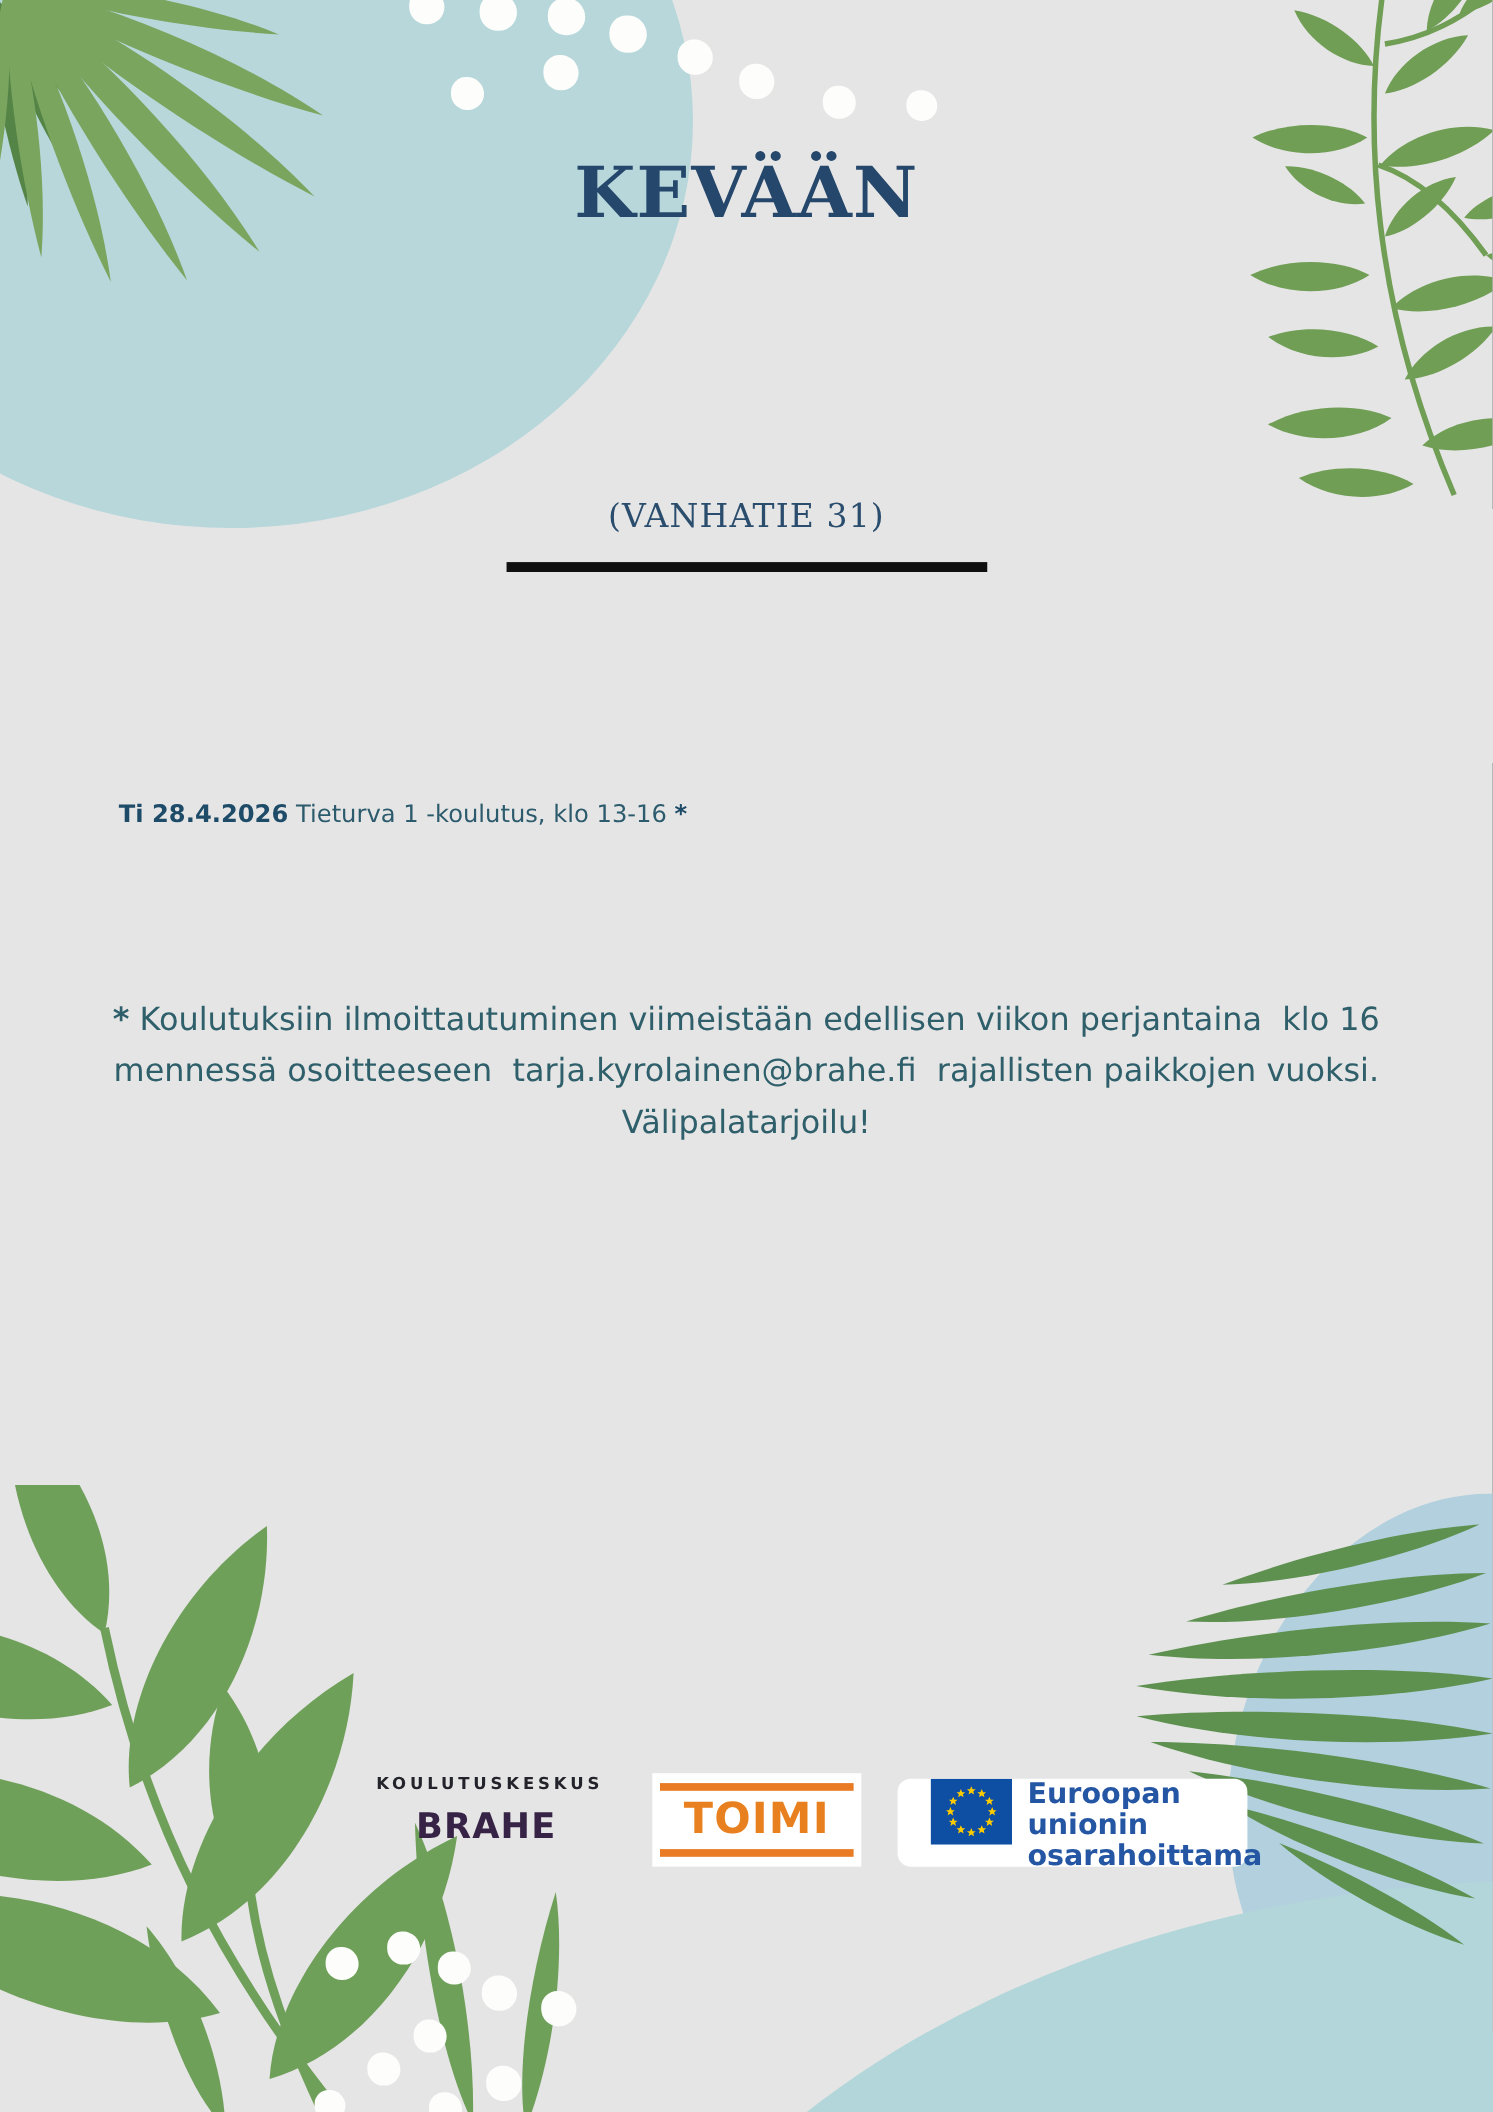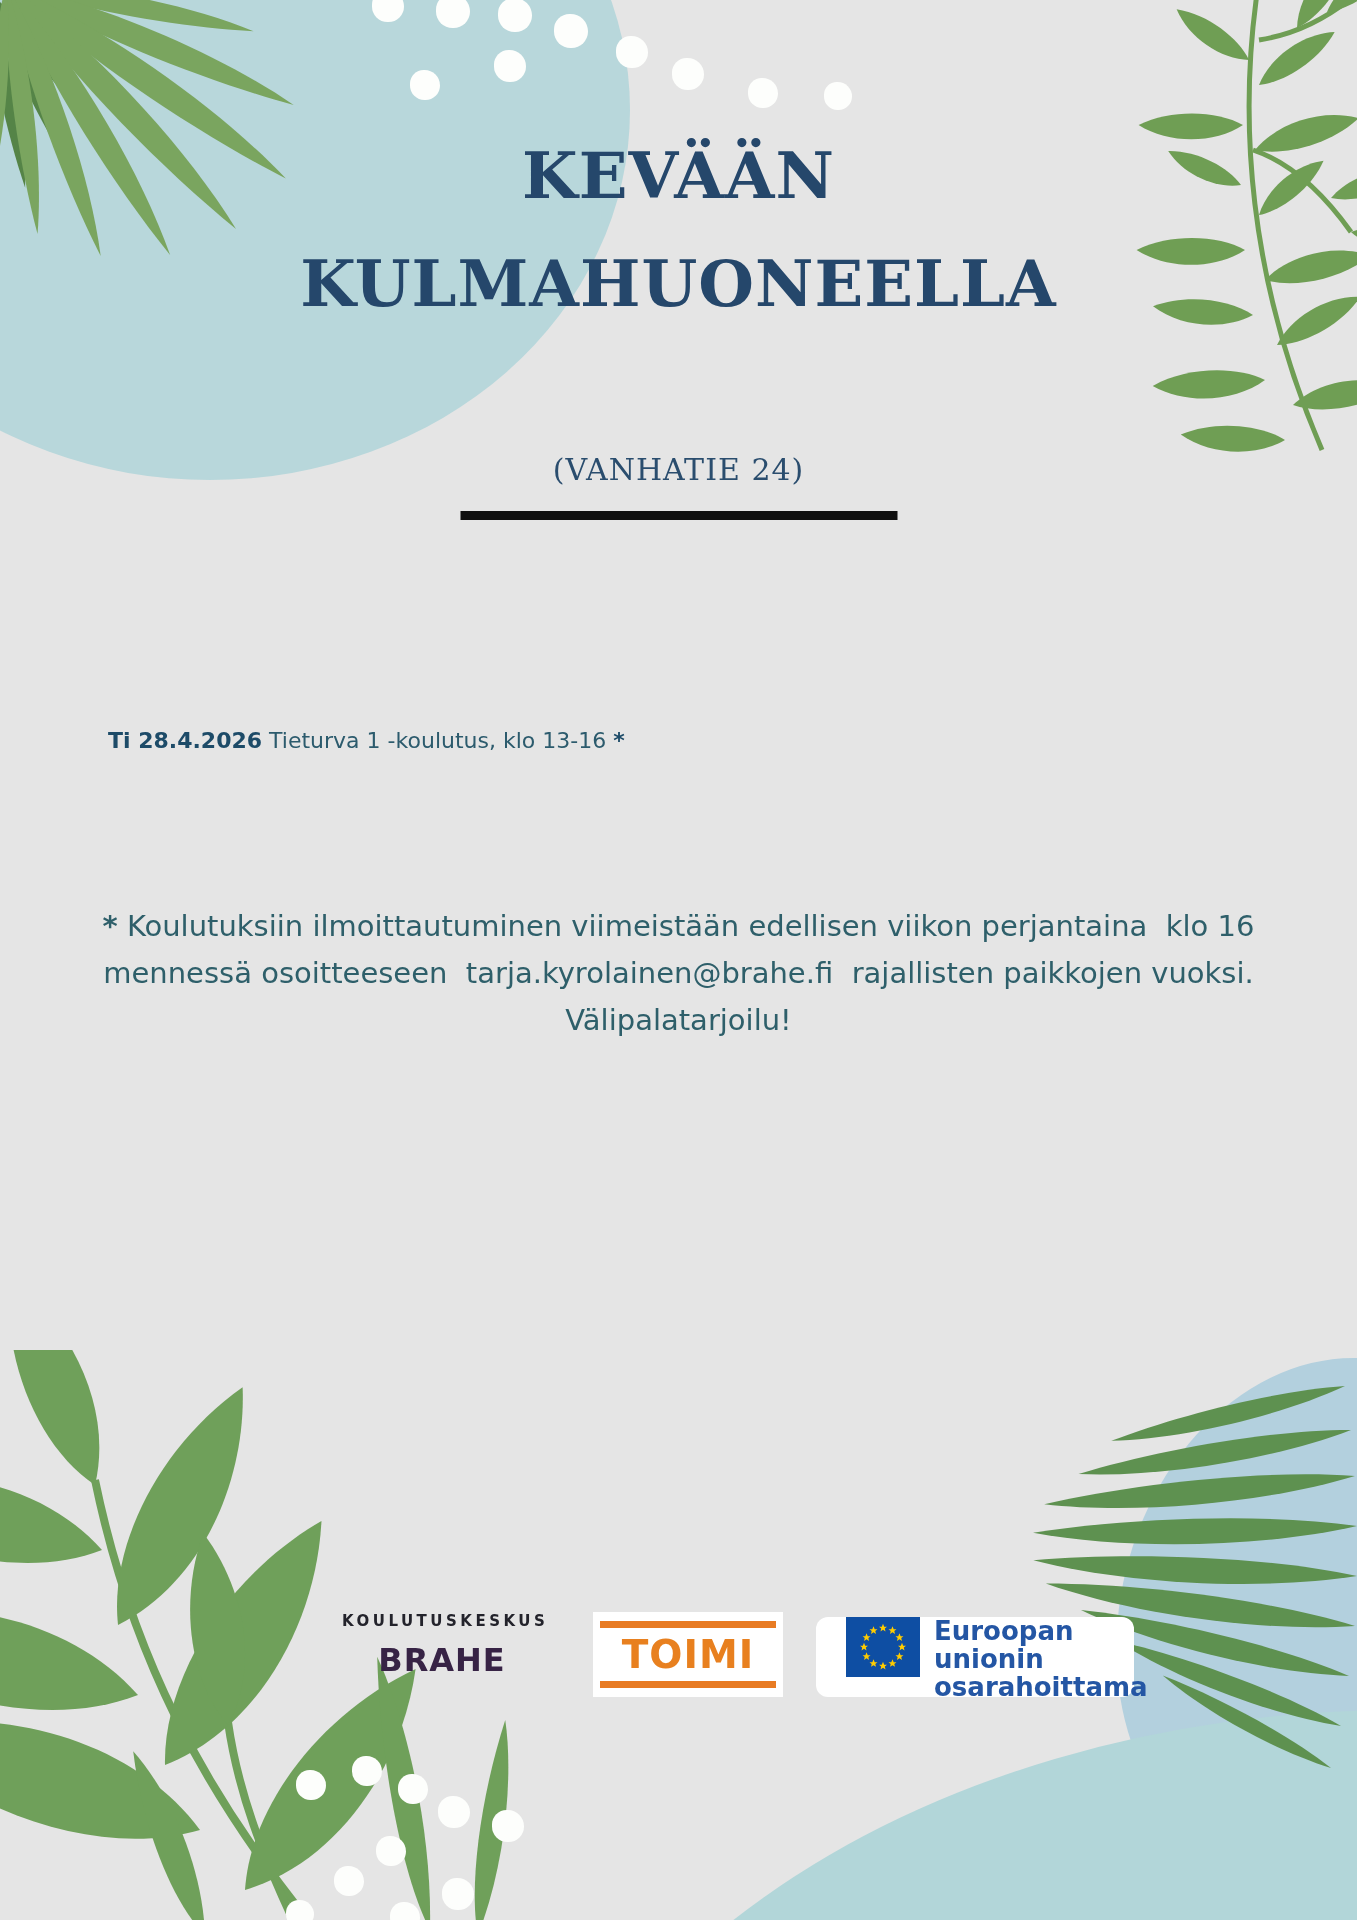--- a/index.html
+++ b/index.html
@@ -163,23 +163,22 @@
   <div class="dot" style="left:438px;top:1796px;width:32px;height:32px"></div>
   <div class="dot" style="left:492px;top:1810px;width:32px;height:32px"></div>
   <div class="dot" style="left:376px;top:1836px;width:30px;height:30px"></div>
   <div class="dot" style="left:334px;top:1866px;width:30px;height:30px"></div>
   <div class="dot" style="left:442px;top:1878px;width:32px;height:32px"></div>
   <div class="dot" style="left:390px;top:1902px;width:30px;height:30px"></div>
   <div class="dot" style="left:286px;top:1900px;width:28px;height:28px"></div>
 
   <div class="title">
     <div>KEVÄÄN</div>
-    <div>KULMAHUONEELLA</div>
-  </div>
-  <div class="subtitle">(VANHATIE 24)</div>
+  </div>
+  <div class="subtitle">(VANHATIE 31)</div>
   <div class="divider"></div>
 
   <div class="event">
     <b>Ti 28.4.2026</b>
     <span>Tieturva 1 -koulutus, klo 13-16</span>
     <b>*</b>
   </div>
 
   <div class="footnote">
     <div>

